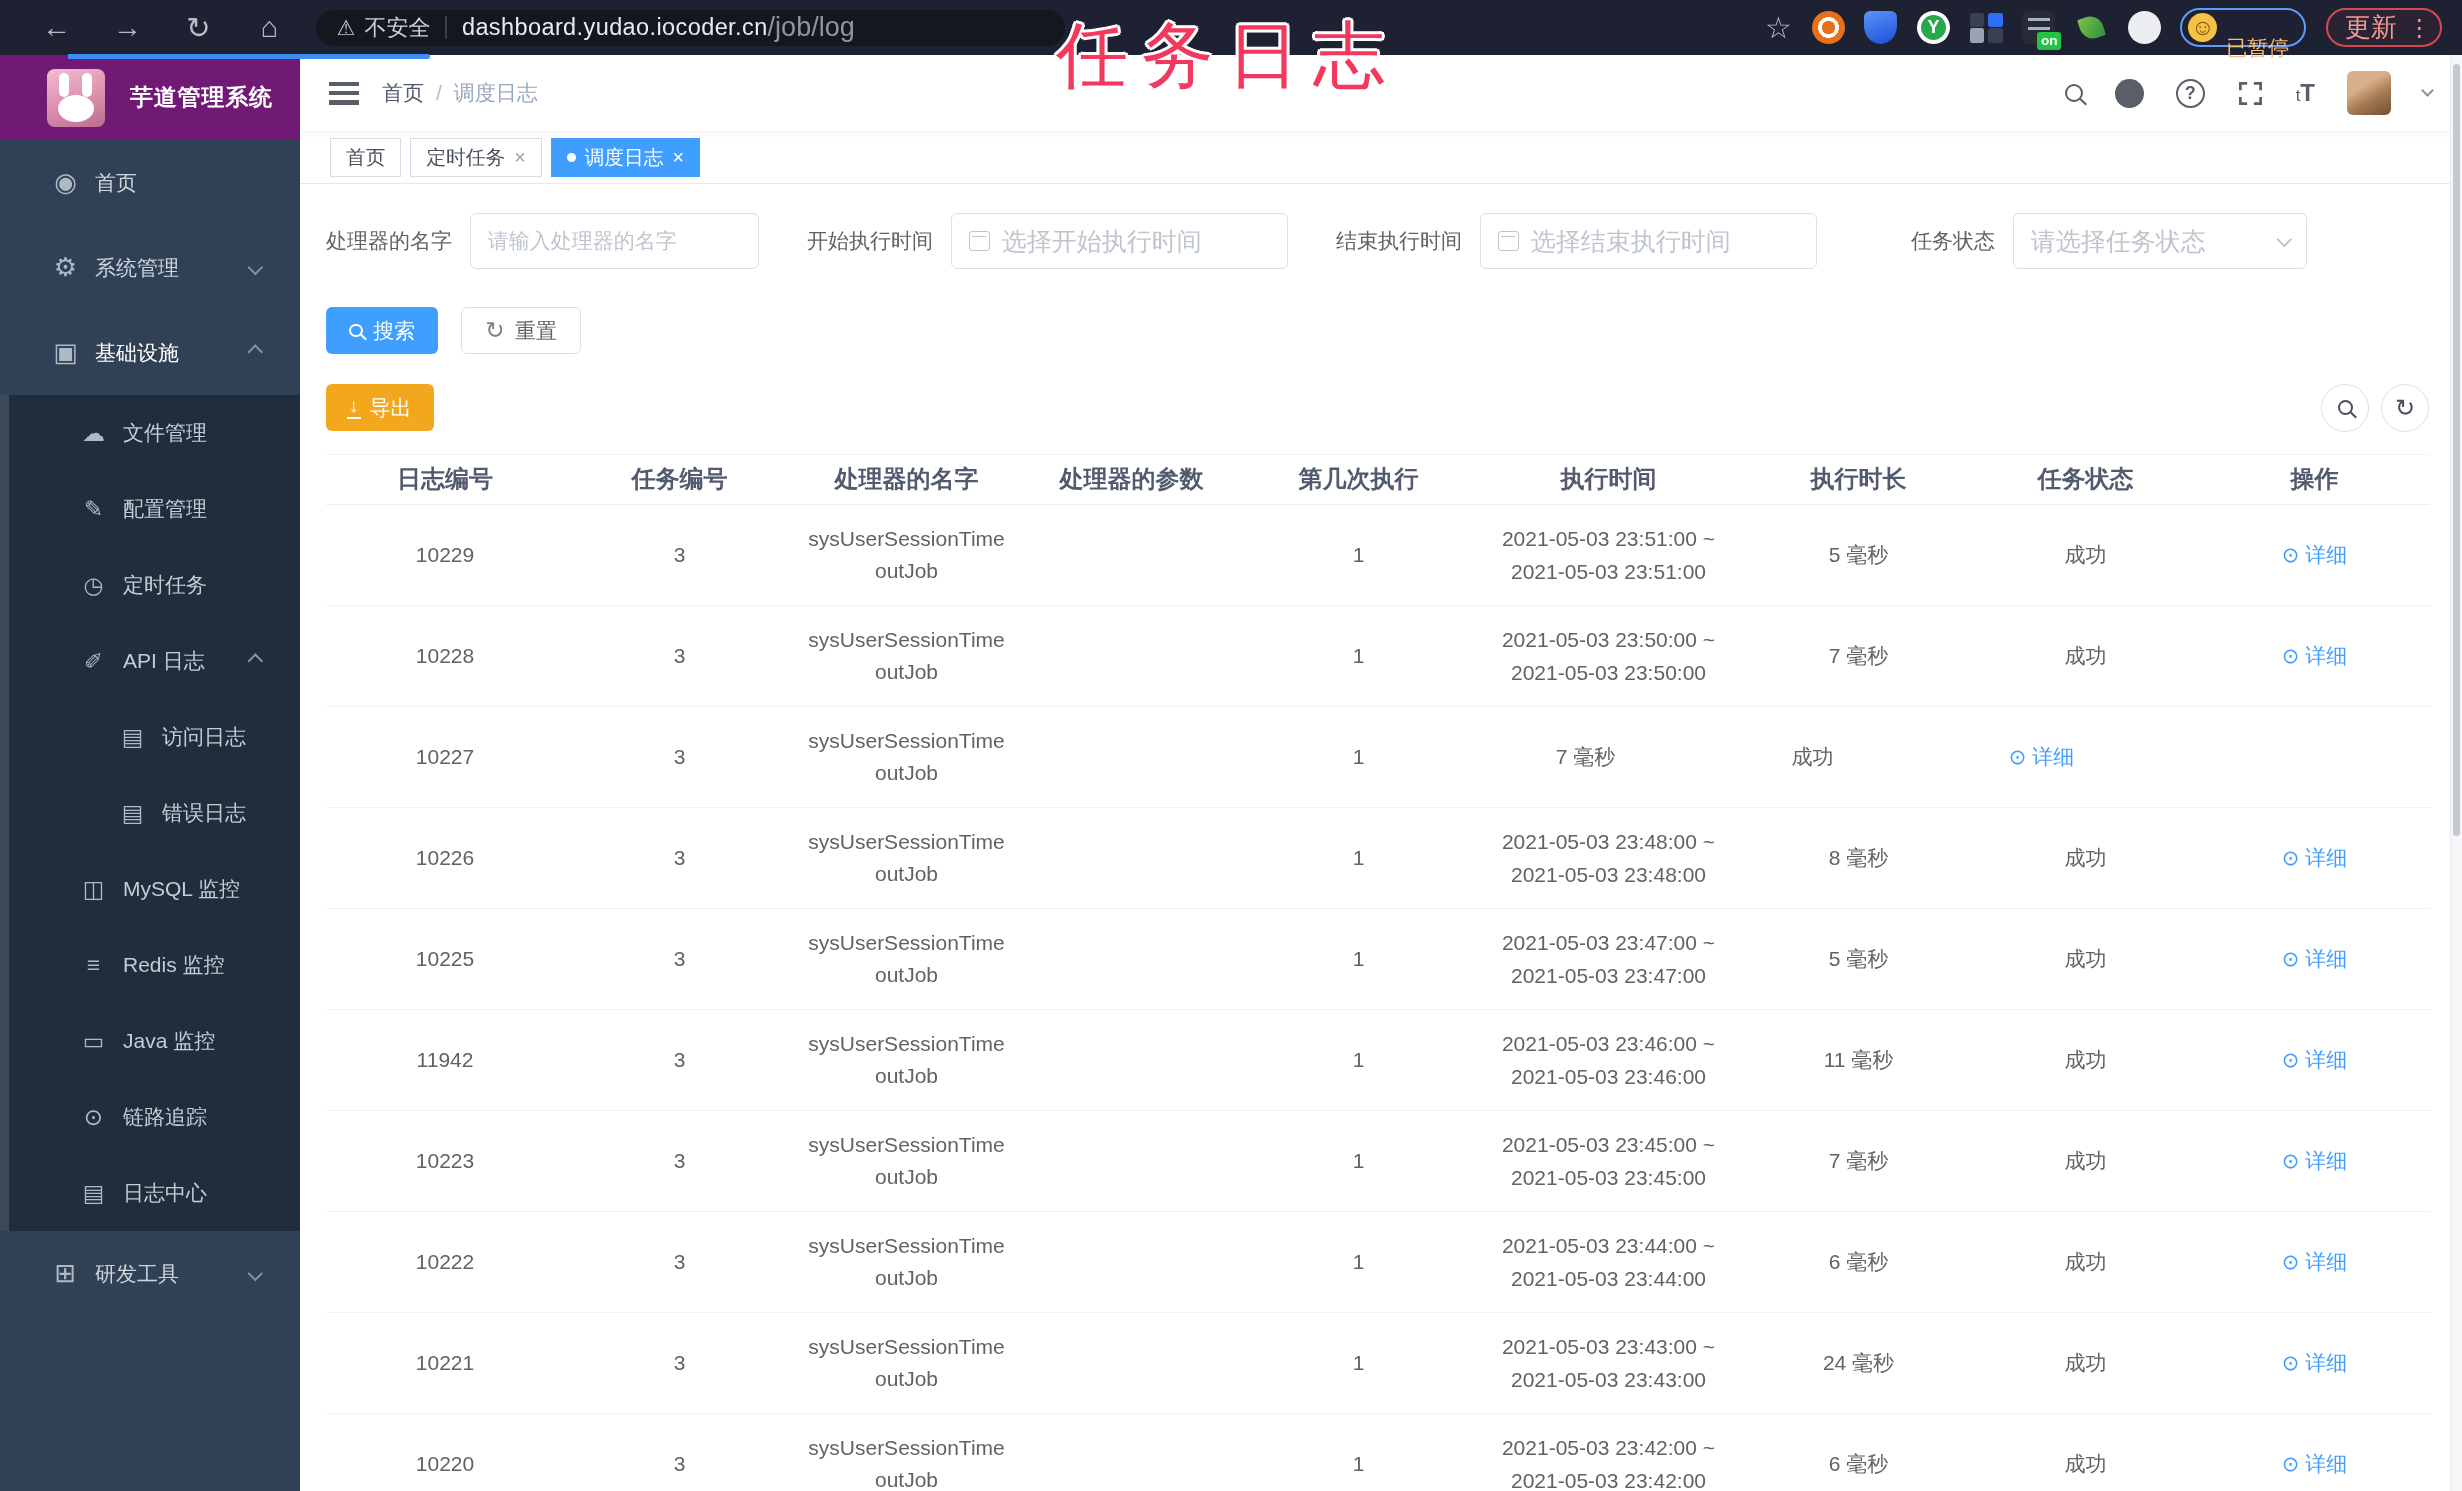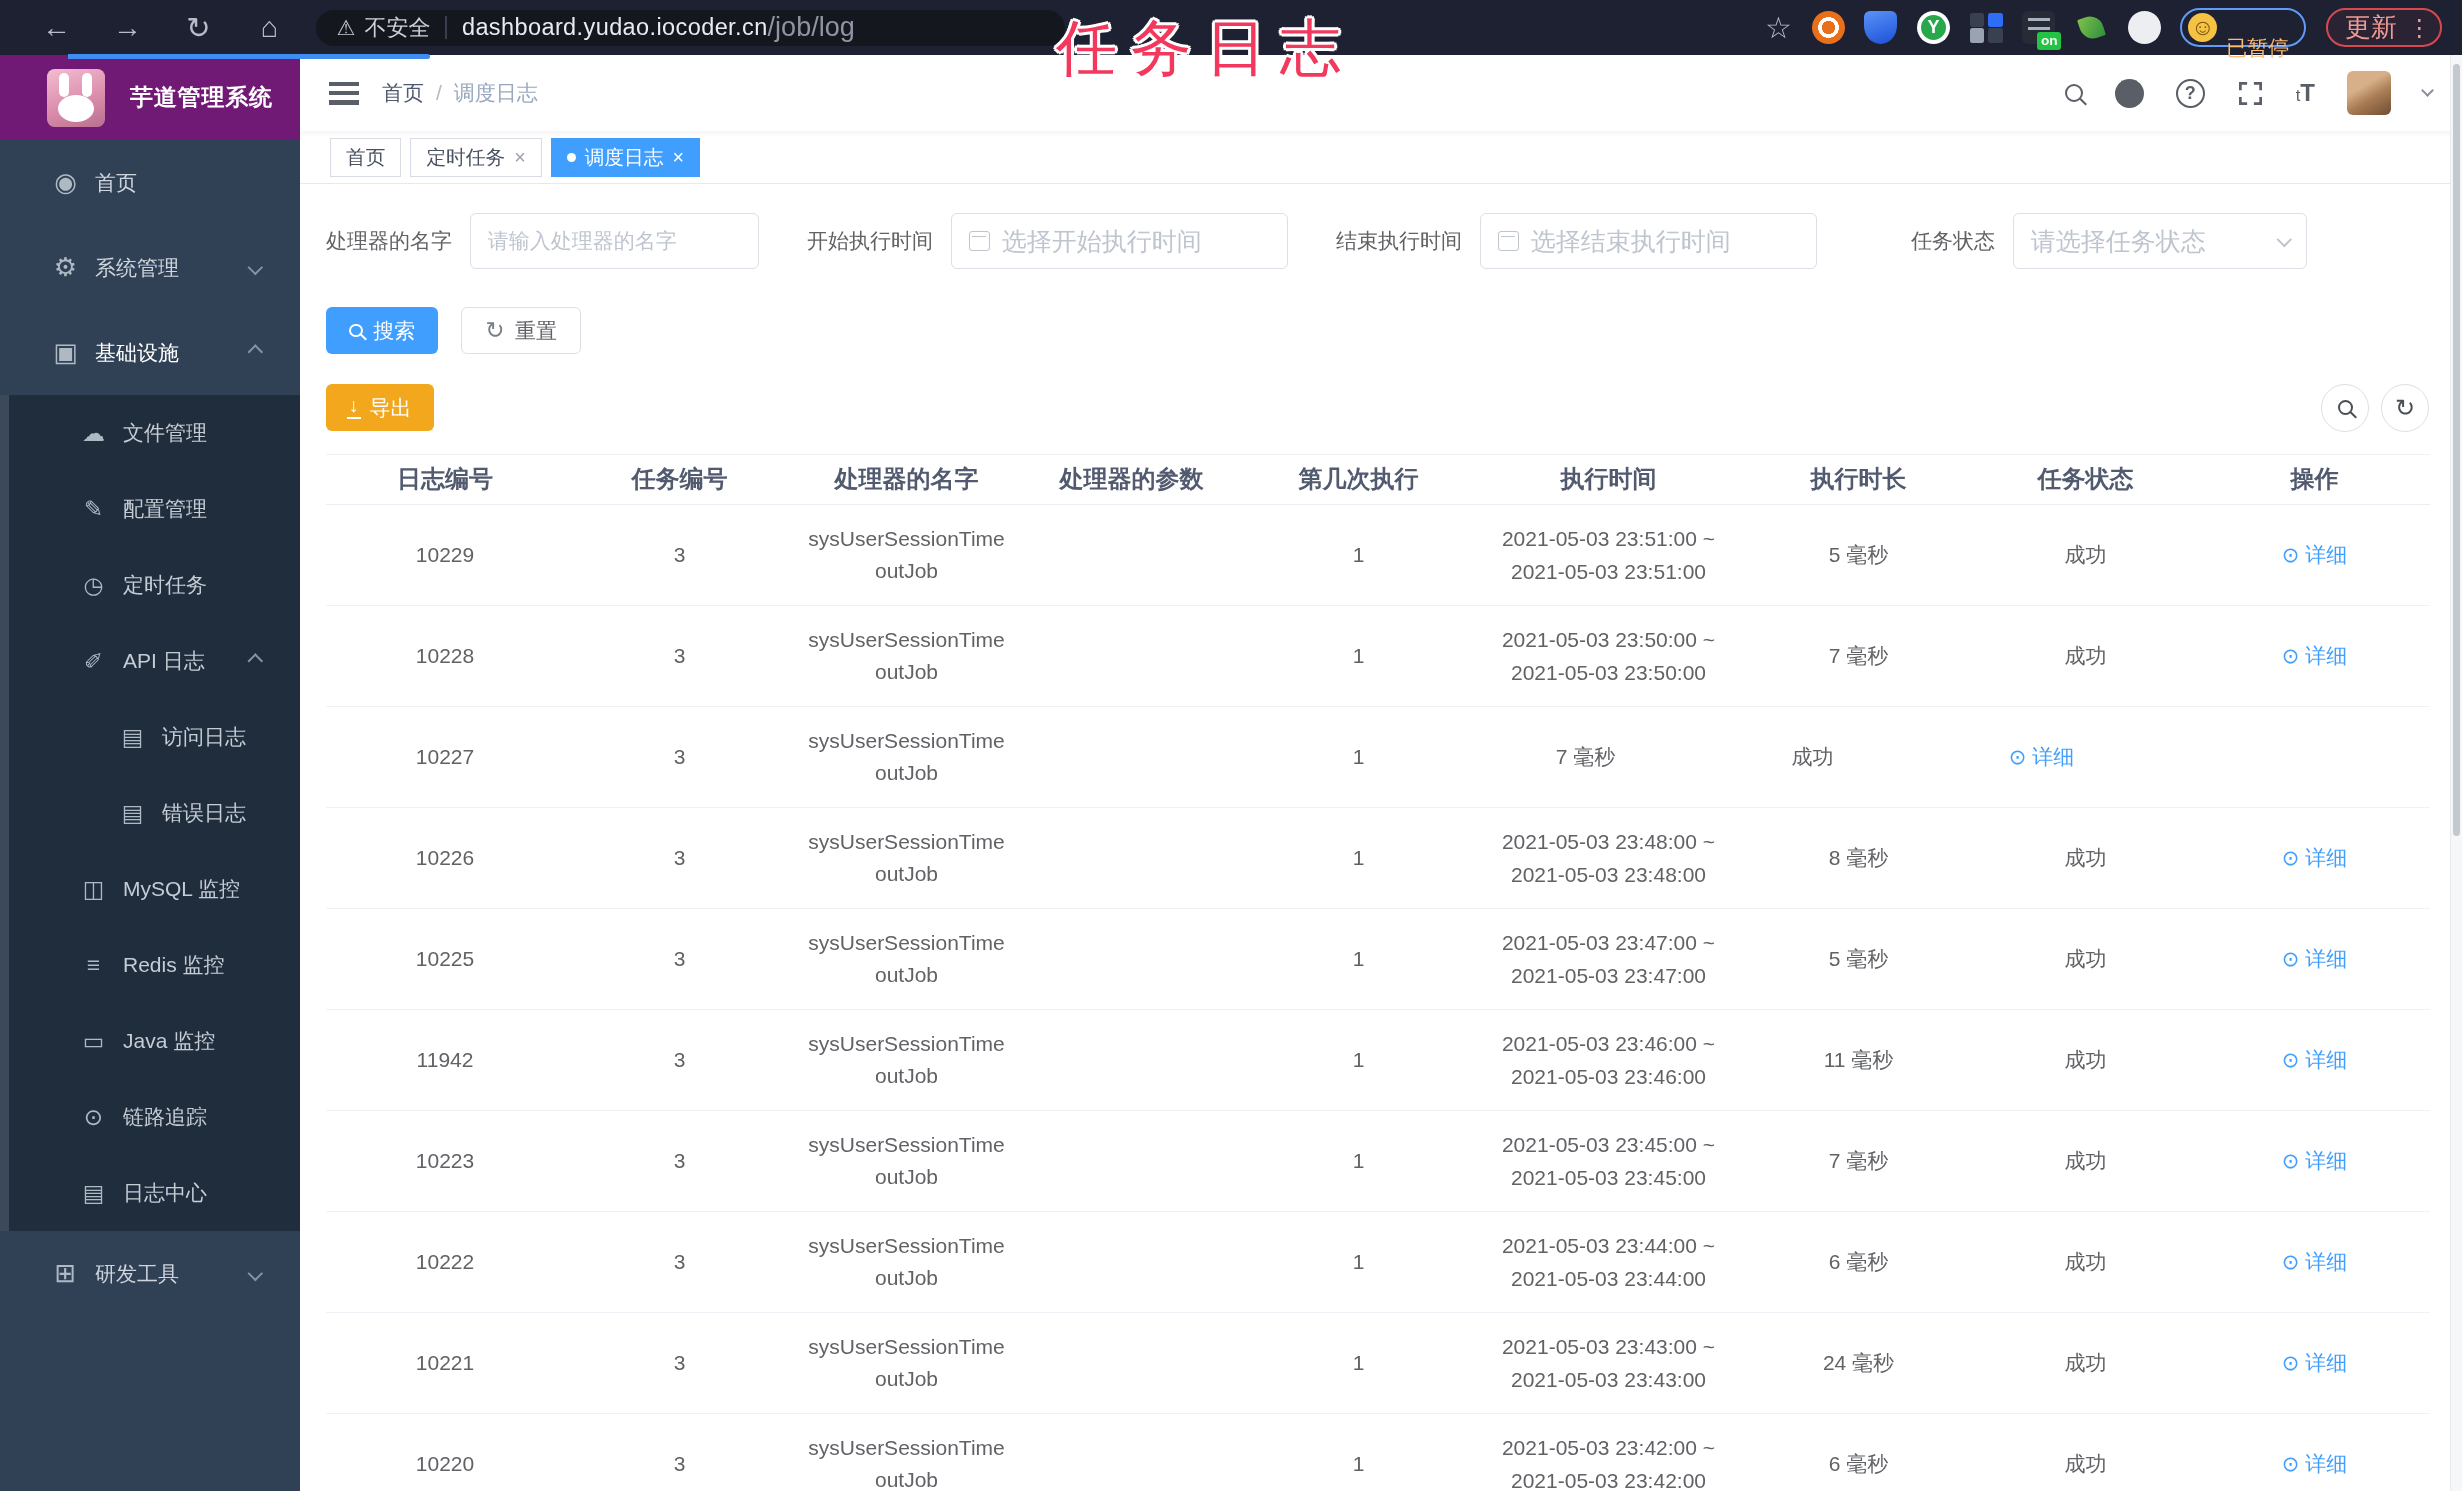--- a/index.html
+++ b/index.html
@@ -158,21 +158,21 @@
   .td { font-size:21px; color:#606266; text-align:center; display:flex; flex-direction:column;
         align-items:center; justify-content:center; line-height:33px; }
   .c0{width:238px;} .c1{width:231px;} .c2{width:223px;} .c3{width:227px;} .c4{width:227px;}
   .c5{width:273px;} .c6{width:227px;} .c7{width:227px;} .c8{width:231px;}
   .handler { display:inline-block; width:206px; word-break:break-all; line-height:32px; }
   .detail-link { display:inline-flex; align-items:center; gap:6px; color:#409EFF; font-size:21px;
                  cursor:pointer; text-decoration:none; }
   .detail-link .eye { font-size:21px; }
 
   
-  .overlay-title { position:absolute; left:1056px; top:7.6px; z-index:50; font-size:61px;
+  .overlay-title { position:absolute; left:1056px; top:7.6px; z-index:50; font-size:72px;
       letter-spacing:13.6px; color:#f2385c; white-space:nowrap;
       text-shadow:-3px 0 0 #fff,3px 0 0 #fff,0 -3px 0 #fff,0 3px 0 #fff,
                   -2.3px -2.3px 0 #fff,2.3px 2.3px 0 #fff,-2.3px 2.3px 0 #fff,2.3px -2.3px 0 #fff; }
   .scrollbar { position:absolute; top:55px; right:0; bottom:0; width:12px; background:#f6f7f9;
                border-left:0.8px solid #e8eaee; z-index:10; }
   .scroll-thumb { position:absolute; left:2.3px; top:9px; width:6.8px; height:772px;
                   background:#c4c8d0; border-radius:3.8px; }
 </style>
 </head>
 <body>

